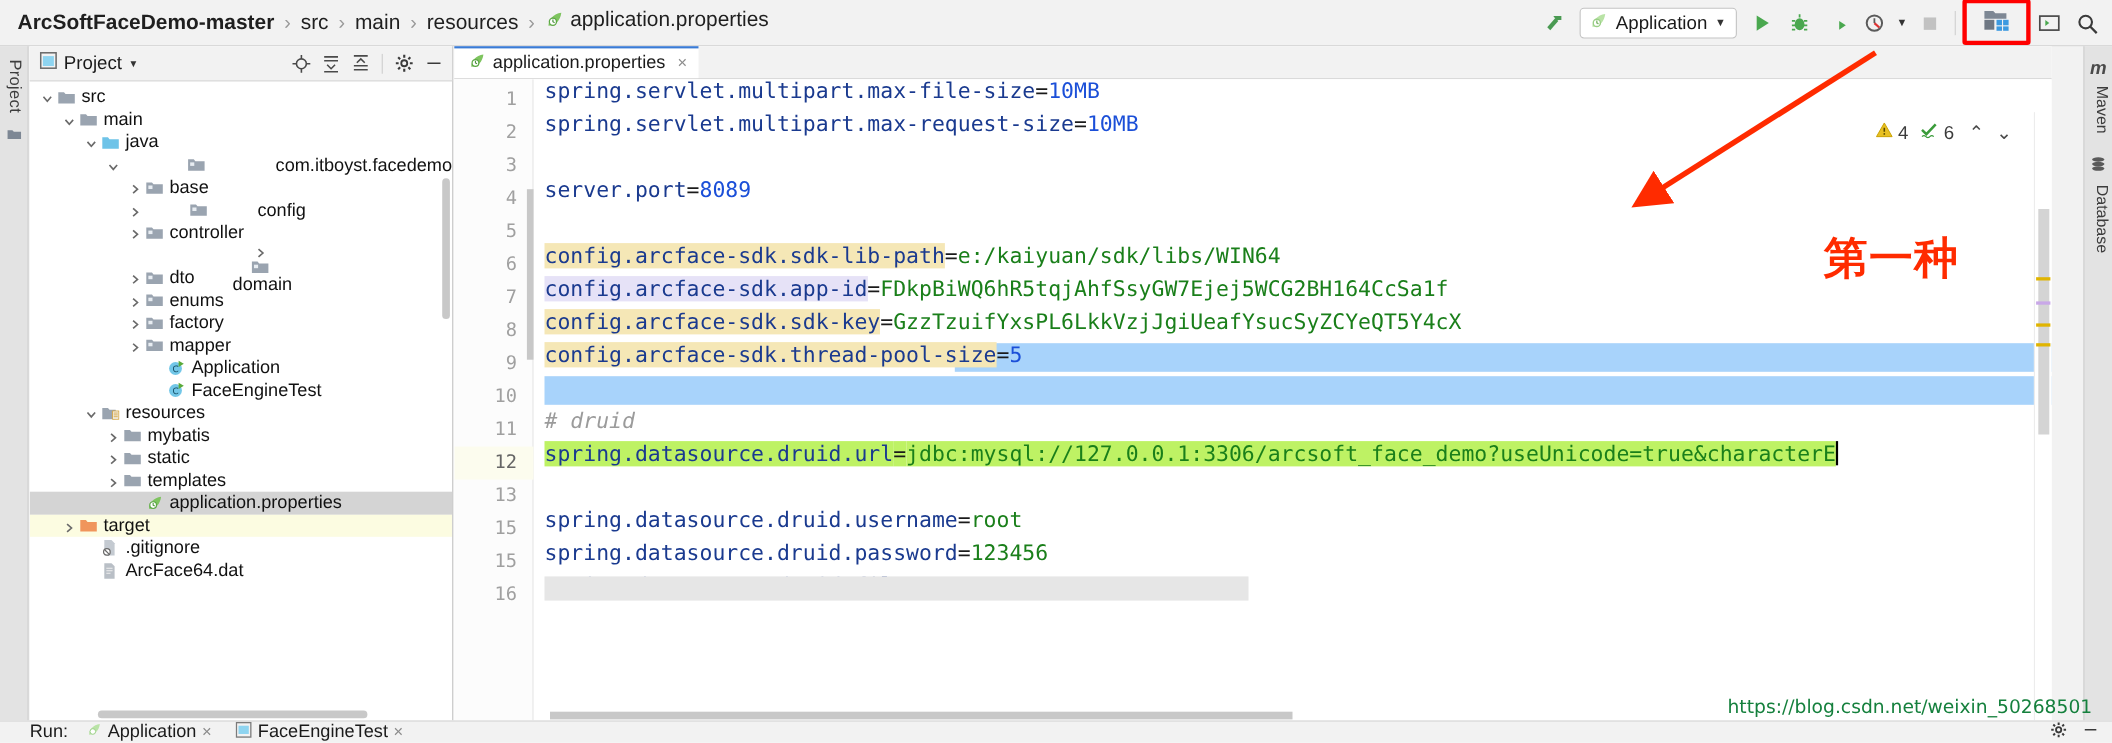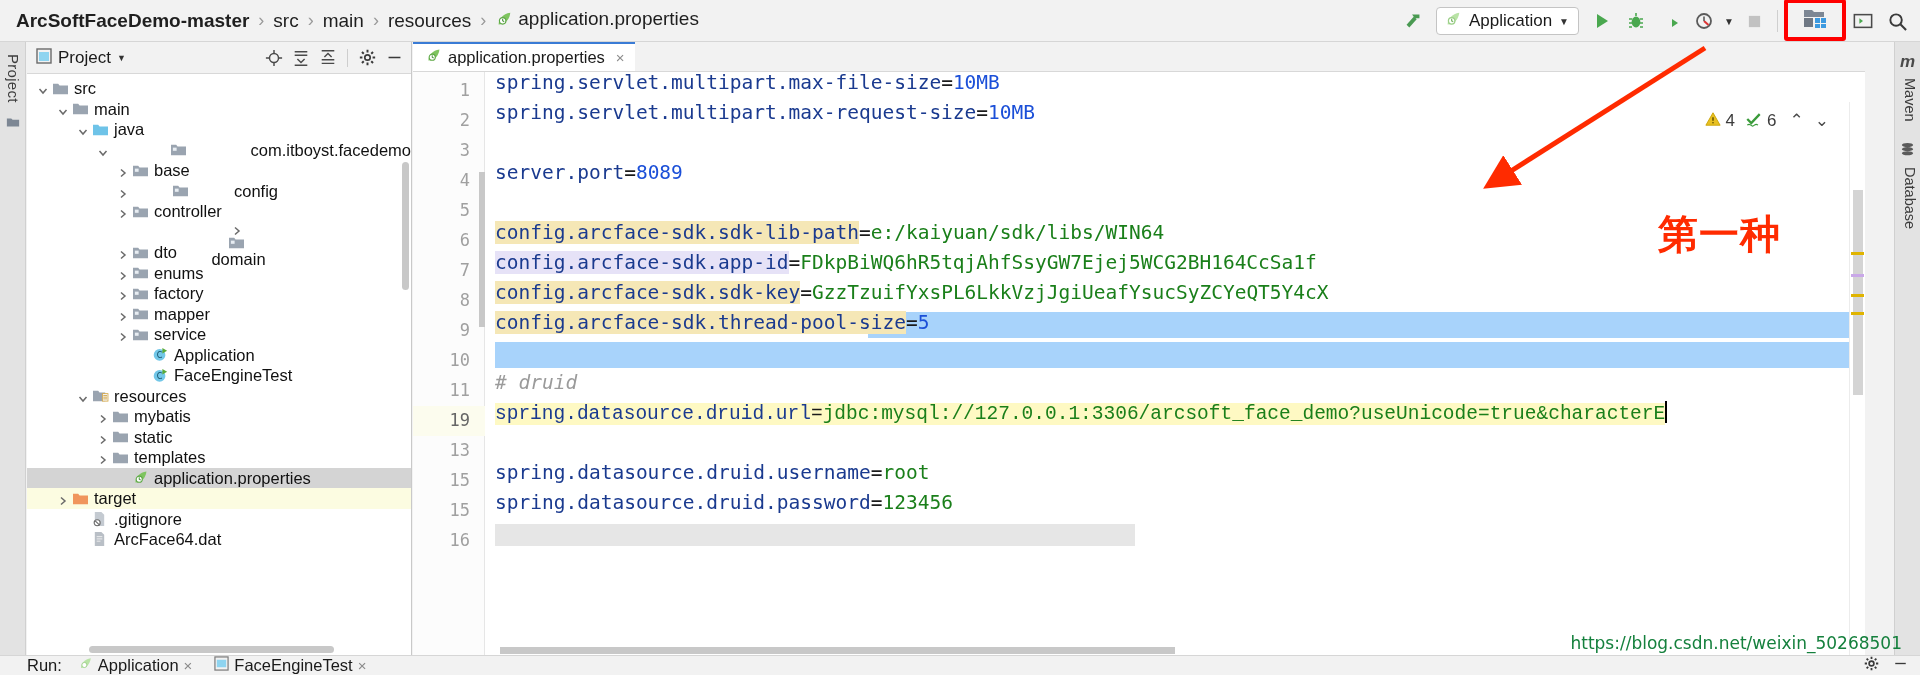--- a/index.html
+++ b/index.html
@@ -131,21 +131,21 @@
   }
   .cline { position: absolute; left: 10px; height: 30px; line-height: 30px; white-space: pre; }
   .sel-band { position: absolute; background: #a8d3fb; }
   .k  { color: #1a3a8f; }
   .k.hl-y { background: #f5e7b6; }
   .k.hl-p { background: #e6e2f7; }
   .eq { color: #1a1a1a; }
   .v  { color: #1a7f1a; }
   .vb { color: #1b4fd8; }
   .cm { color: #9b9b9b; font-style: italic; }
-  .sel-text { background: #fef9c3; font-family: Liberation Mono, monospace; }
+  .sel-text { background: #bef264; }
   .caret {
     display: inline-block; width: 2px; height: 22px; background: #000;
     vertical-align: -4px;
   }
   .gray-band { position: absolute; background: #e6e6e6; height: 22px; }
 
   
   .inspect {
     position: absolute; right: 36px; top: 38px;
     display: flex; align-items: center; gap: 5px;
@@ -488,32 +488,20 @@
               <path d="M4 2.5 L8 6 L4 9.5" stroke="#6a6a6a" stroke-width="1.5" fill="none"></path>
             </svg></span>
           <span class="ticon">
             <svg width="17" height="15" viewBox="0 0 18 16">
               <path d="M1 3 h5.5 l1.5 1.8 H17 V14 H1 Z" fill="#9aa4b0"></path>
               <rect x="3" y="6" width="4" height="3.4" fill="#e8edf2"></rect>
             </svg>
           </span>
           <span class="tlabel">mapper</span>
         </div>
-        <div class="trow" style="padding-left: 90px;">
-          <span class="arrow"><svg width="12" height="12" viewBox="0 0 12 12">
-              <path d="M4 2.5 L8 6 L4 9.5" stroke="#6a6a6a" stroke-width="1.5" fill="none"></path>
-            </svg></span>
-          <span class="ticon">
-            <svg width="17" height="15" viewBox="0 0 18 16">
-              <path d="M1 3 h5.5 l1.5 1.8 H17 V14 H1 Z" fill="#9aa4b0"></path>
-              <rect x="3" y="6" width="4" height="3.4" fill="#e8edf2"></rect>
-            </svg>
-          </span>
-          <span class="tlabel">service</span>
-        </div>
         <div class="trow" style="padding-left: 110px;">
           <span class="arrow none"></span>
           <span class="ticon">
             <svg width="17" height="17" viewBox="0 0 18 18">
               <circle cx="8" cy="9.5" r="6.2" fill="#72c7e8"></circle>
               <text x="8" y="13" font-size="8.5" text-anchor="middle" fill="#124b62" font-family="DejaVu Sans">C</text>
               <path d="M11 2 L16 5 L11 8 Z" fill="#5aaa3a"></path>
             </svg>
           </span>
           <span class="tlabel">Application</span>
@@ -646,21 +634,21 @@
             <div class="lnum" style="top: 68px;">3</div>
             <div class="lnum" style="top: 98px;">4</div>
             <div class="lnum" style="top: 128px;">5</div>
             <div class="lnum" style="top: 158px;">6</div>
             <div class="lnum" style="top: 188px;">7</div>
             <div class="lnum" style="top: 218px;">8</div>
             <div class="lnum" style="top: 248px;">9</div>
             <div class="lnum" style="top: 278px;">10</div>
             <div class="lnum" style="top: 308px;">11</div>
             <div class="lnum-bg-cur" style="top: 334px;"></div>
-            <div class="lnum cur" style="top: 338px;">19</div>
+            <div class="lnum cur" style="top: 338px;">12</div>
             <div class="lnum" style="top: 368px;">13</div>
             <div class="lnum" style="top: 398px;">15</div>
             <div class="lnum" style="top: 428px;">15</div>
             <div class="lnum" style="top: 458px;">16</div>
           </div>
         <div class="gutter-marker"></div>
       </div>
       <div class="code" id="code"><div class="sel-band" style="top: 240px; left: 383px; width: 1150px; height: 26px;"></div><div class="sel-band" style="top: 270px; left: 10px; width: 1523px; height: 26px;"></div><div class="cline" style="top: -4px;"><span class="k">spring.servlet.multipart.max-file-size</span><span class="eq">=</span><span class="vb">10MB</span></div><div class="cline" style="top: 26px;"><span class="k">spring.servlet.multipart.max-request-size</span><span class="eq">=</span><span class="vb">10MB</span></div><div class="cline" style="top: 56px;"></div><div class="cline" style="top: 86px;"><span class="k">server.port</span><span class="eq">=</span><span class="vb">8089</span></div><div class="cline" style="top: 116px;"></div><div class="cline" style="top: 146px;"><span class="k hl-y">config.arcface-sdk.sdk-lib-path</span><span class="eq">=</span><span class="v">e:/kaiyuan/sdk/libs/WIN64</span></div><div class="cline" style="top: 176px;"><span class="k hl-p">config.arcface-sdk.app-id</span><span class="eq">=</span><span class="v">FDkpBiWQ6hR5tqjAhfSsyGW7Ejej5WCG2BH164CcSa1f</span></div><div class="cline" style="top: 206px;"><span class="k hl-y">config.arcface-sdk.sdk-key</span><span class="eq">=</span><span class="v">GzzTzuifYxsPL6LkkVzjJgiUeafYsucSyZCYeQT5Y4cX</span></div><div class="cline" style="top: 236px;"><span class="k hl-y">config.arcface-sdk.thread-pool-size</span><span class="eq">=</span><span class="vb">5</span></div><div class="cline" style="top: 266px;"></div><div class="cline" style="top: 296px;"><span class="cm"># druid</span></div><div class="cline" style="top: 326px;"><span class="k sel-text">spring.datasource.druid.url</span><span class="eq sel-text">=</span><span class="v sel-text">jdbc:mysql://127.0.0.1:3306/arcsoft_face_demo?useUnicode=true&amp;characterE</span><span class="caret"></span></div><div class="cline" style="top: 356px;"></div><div class="cline" style="top: 386px;"><span class="k">spring.datasource.druid.username</span><span class="eq">=</span><span class="v">root</span></div><div class="cline" style="top: 416px;"><span class="k">spring.datasource.druid.password</span><span class="eq">=</span><span class="v">123456</span></div><div class="cline" style="top: 446px;"><span class="k">spring.datasource.druid.filters</span><span class="eq">=</span><span class="v">stat</span></div><div class="gray-band" style="top: 452px; left: 10px; width: 640px;"></div></div>
 
       <div class="inspect">

